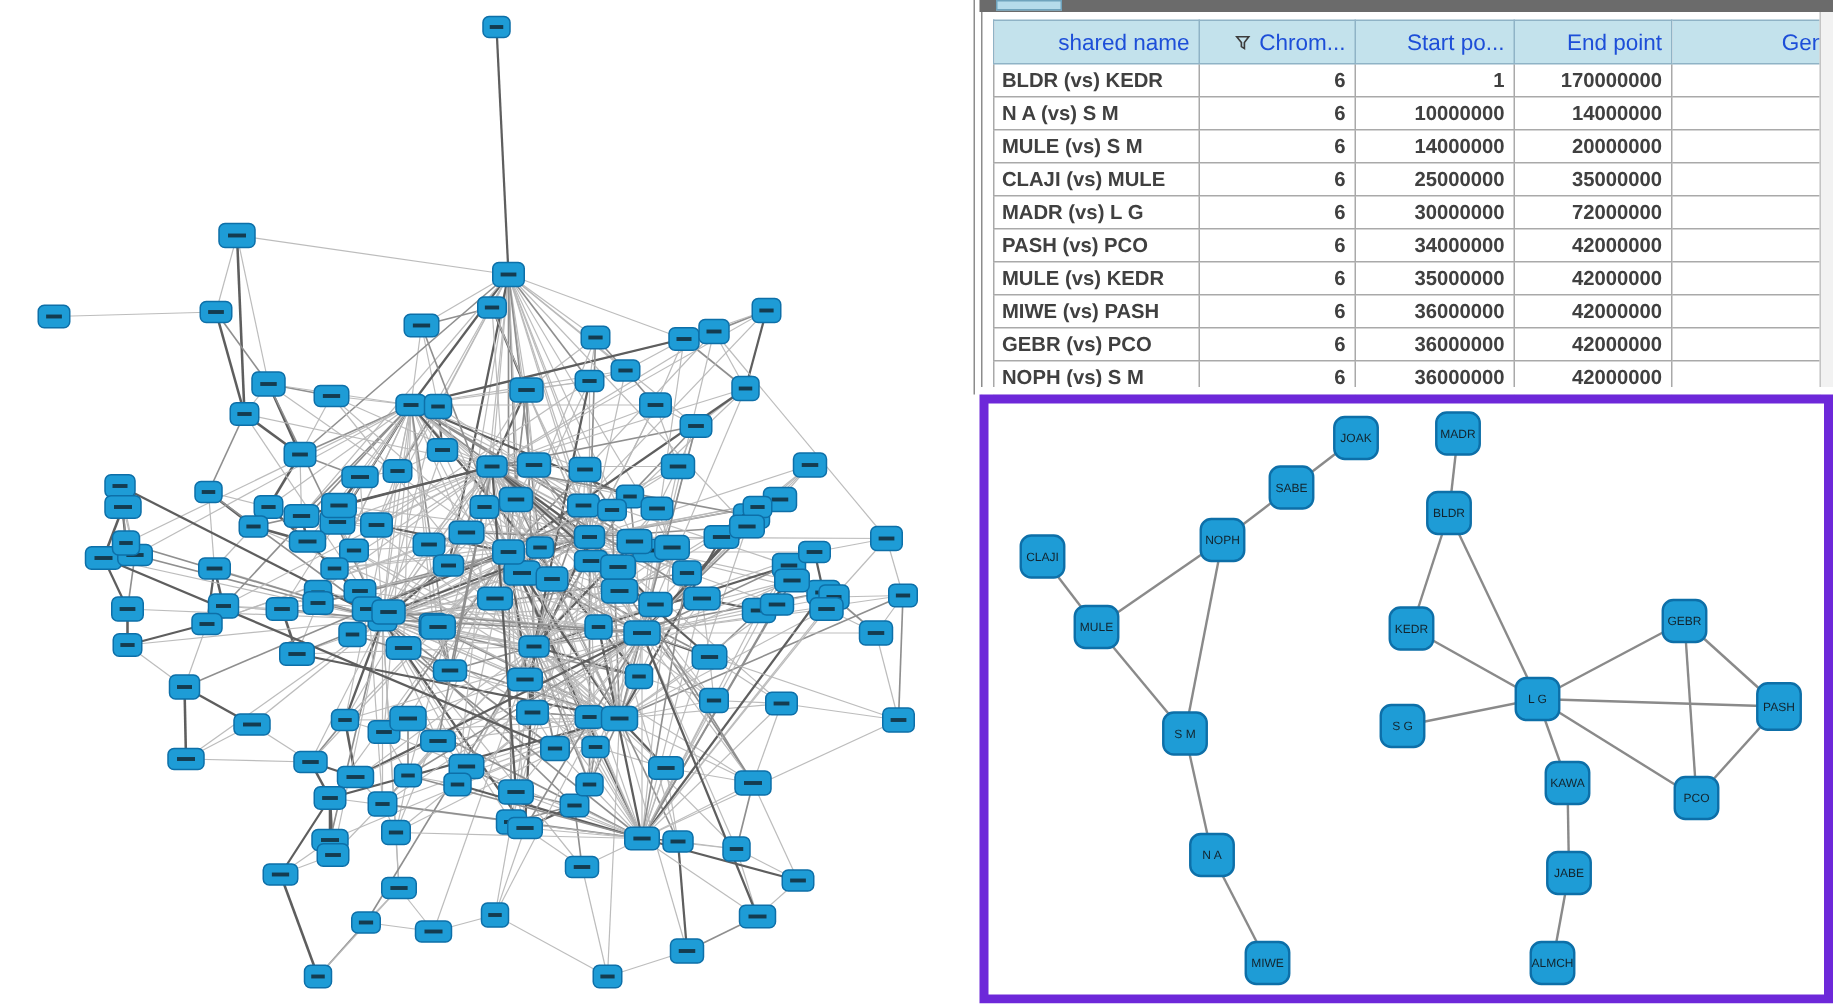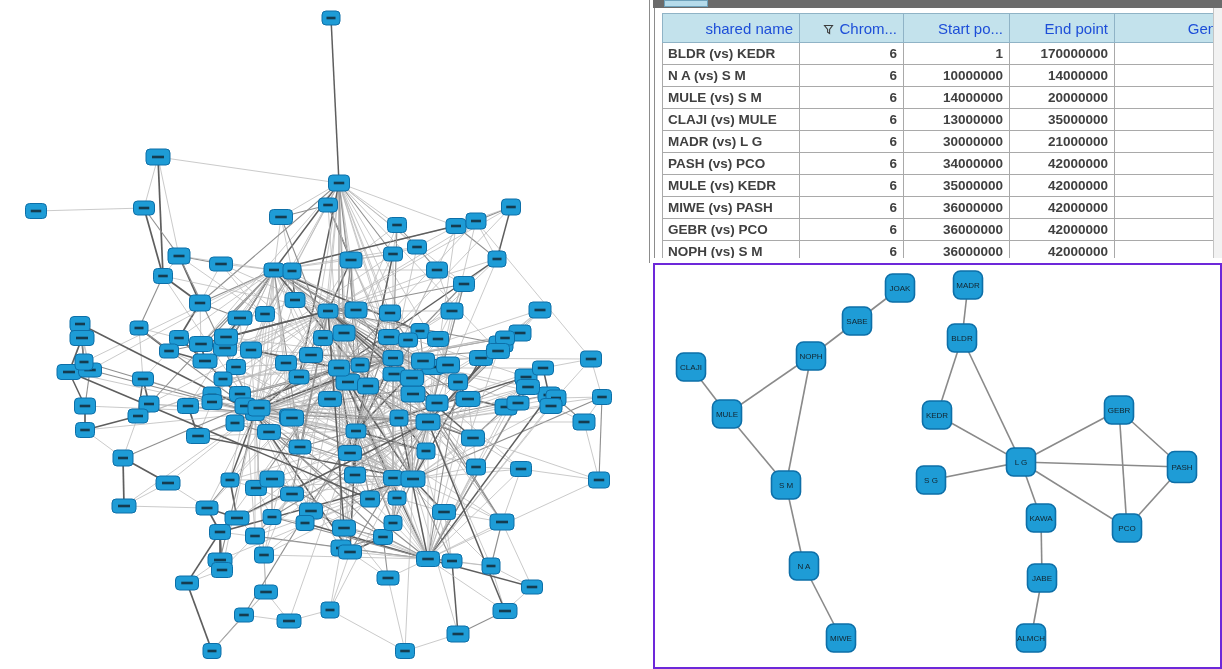--- a/index.html
+++ b/index.html
@@ -30,21 +30,21 @@
   td.ar{text-align:right;}
   table{border:1px solid #6f6f6f;}
   .funnel{display:inline-block;vertical-align:-1px;margin-right:5px;}
 
   
   .scroll-strip{position:absolute;left:1213px;top:8px;width:9px;height:256px;background:#f2f2f2;border-left:1px solid #c4c4c4;box-sizing:border-box;}
   .gap-row{position:absolute;left:653px;top:258px;width:569px;height:5px;background:#ffffff;}
 
   
   .graph-panel{position:absolute;left:653px;top:263px;width:569px;height:406px;background:#ffffff;
-               border:2px solid #6d28d9;box-sizing:border-box;}
+               border:6px solid #6d28d9;box-sizing:border-box;}
   .graph-panel svg{display:block;}
 
   .net-label{font-family:"Liberation Sans",sans-serif;}
 </style>
 </head>
 <body>
 
 <div class="app">
 
   <div class="left-panel">
@@ -1485,29 +1485,29 @@
           <tr>
             <td class="al">MULE (vs) S M</td>
             <td class="ar">6</td>
             <td class="ar">14000000</td>
             <td class="ar">20000000</td>
             <td class="ar">7.5</td>
           </tr>
           <tr>
             <td class="al">CLAJI (vs) MULE</td>
             <td class="ar">6</td>
-            <td class="ar">13000000</td>
+            <td class="ar">25000000</td>
             <td class="ar">35000000</td>
             <td class="ar">5.9</td>
           </tr>
           <tr>
             <td class="al">MADR (vs) L G</td>
             <td class="ar">6</td>
             <td class="ar">30000000</td>
-            <td class="ar">21000000</td>
+            <td class="ar">72000000</td>
             <td class="ar">16.9</td>
           </tr>
           <tr>
             <td class="al">PASH (vs) PCO</td>
             <td class="ar">6</td>
             <td class="ar">34000000</td>
             <td class="ar">42000000</td>
             <td class="ar">11.4</td>
           </tr>
           <tr>

